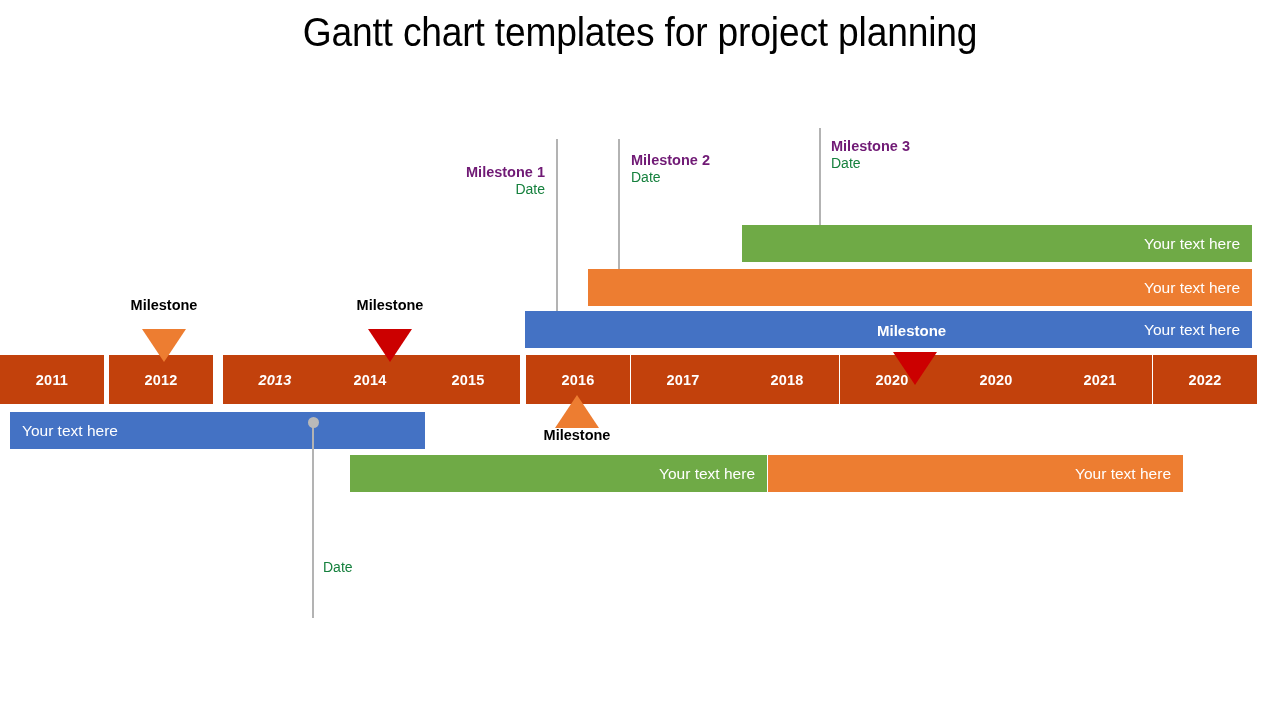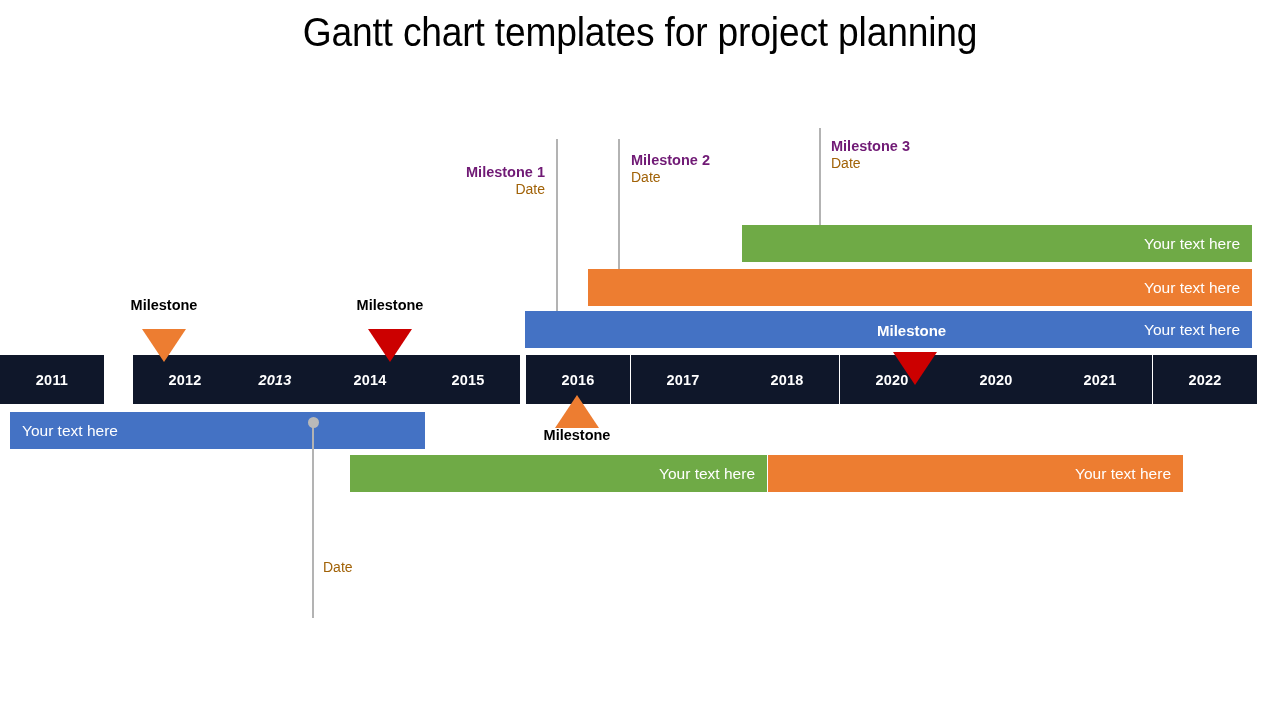--- a/index.html
+++ b/index.html
@@ -49,21 +49,21 @@
     font-size: 14.5px;
     line-height: 17px;
     font-weight: bold;
     color: #701a75;
     display: block;
   }
   .callout .ms-date {
     font-size: 14px;
     line-height: 17px;
     font-weight: 400;
-    color: #a16207;
+    color: #15803d;
     display: block;
   }
   .callout.align-right { text-align: right; }
   .callout.align-left  { text-align: left; }
 
   
   .conn-line {
     position: absolute;
     width: 2px;
     background: #b3b3b3;
@@ -112,21 +112,21 @@
     position: absolute;
     left: 0;
     top: 355px;
     width: 1280px;
     height: 49px;
   }
   .year-cell {
     position: absolute;
     top: 0;
     height: 49px;
-    background: #0f172a;
+    background: #c2410c;
     display: flex;
     align-items: center;
     justify-content: center;
   }
   .year-cell .year-label {
     font-size: 14.5px;
     font-weight: bold;
     color: #ffffff;
     letter-spacing: 0.2px;
   }
@@ -199,21 +199,21 @@
 
   <div class="bar text-right" style="left:525px; top:311px; width:727px; background:#4472C4;">
     <span class="inline-milestone" style="left:352px; top:11px;">Milestone</span>
     <span class="bar-text">Your text here</span>
   </div>
 
   <div class="axis">
     <div class="year-cell" style="left:0px;    width:104px;">
         <span class="year-label">2011</span>
       </div>
-    <div class="year-cell" style="left:109px;  width:104px;margin-left:24px;">
+    <div class="year-cell" style="left:109px;  width:104px;">
         <span class="year-label">2012</span>
       </div>
     <div class="year-cell" style="left:223px;  width:104px;font-style:italic;">
         <span class="year-label">2013</span>
       </div>
     <div class="year-cell" style="left:318px;  width:104px;">
         <span class="year-label">2014</span>
       </div>
     <div class="year-cell" style="left:416px;  width:104px;">
         <span class="year-label">2015</span>

